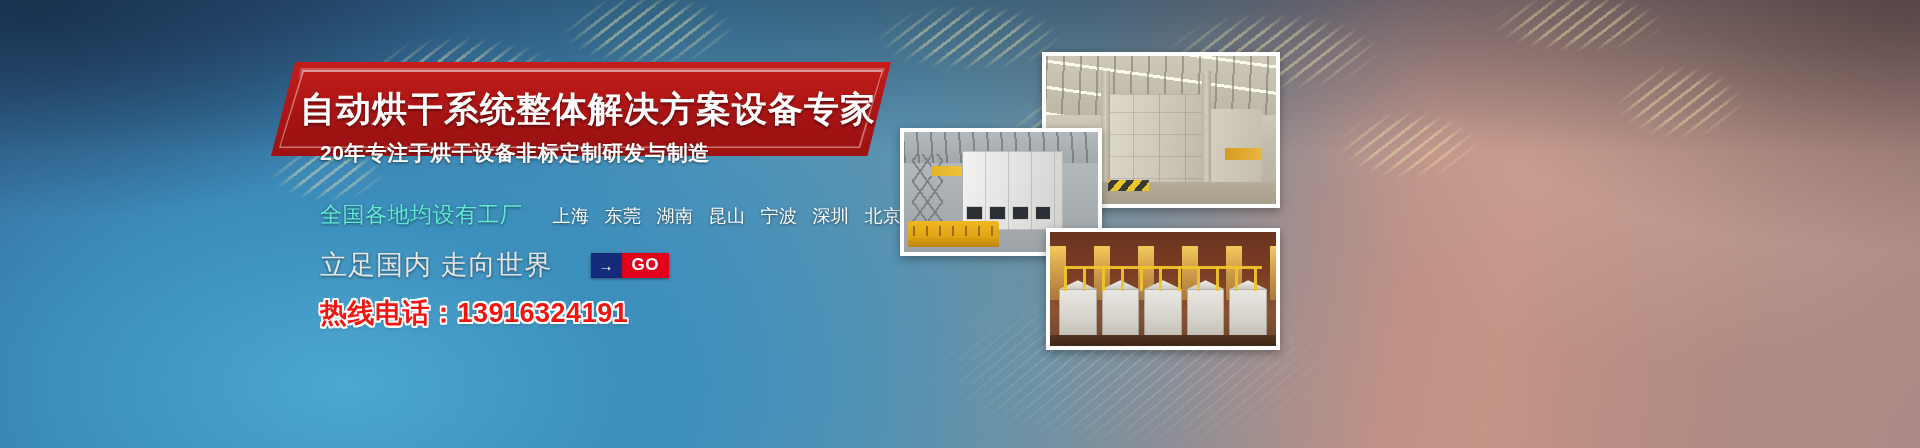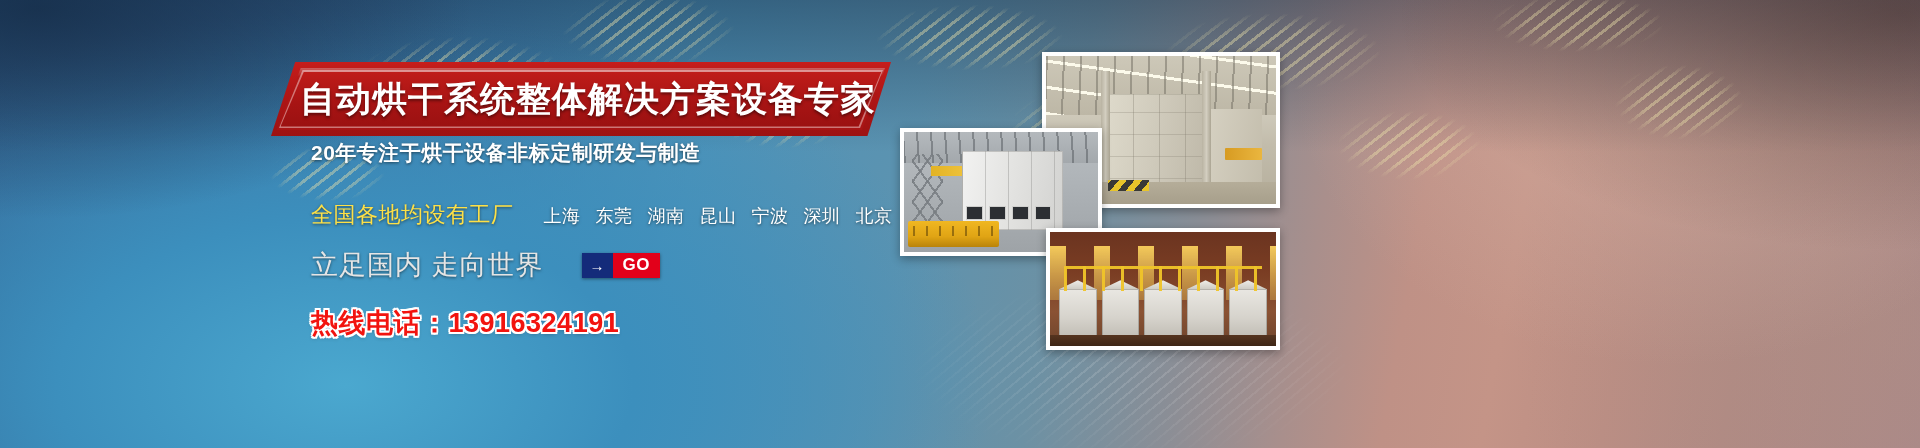--- a/index.html
+++ b/index.html
@@ -86,21 +86,21 @@
     position:absolute; left:42%; bottom:-10%; width:34%; height:46%;
     background:repeating-linear-gradient(-40deg,
       rgba(255,255,255,.13) 0px, rgba(255,255,255,.13) 2px,
       rgba(255,255,255,0) 2px, rgba(255,255,255,0) 9px);
     -webkit-mask-image:radial-gradient(ellipse 300px 120px at 50% 40%, #000 20%, transparent 75%);
     mask-image:radial-gradient(ellipse 300px 120px at 50% 40%, #000 20%, transparent 75%);
   }
 
   
   .ribbon-wrap {
-    position:absolute; left:271px; top:62px; width:620px; height:74px;
+    position:absolute; left:271px; top:62px; width:620px; height:94px;
   }
   .ribbon {
     position:absolute; inset:0;
     background:linear-gradient(180deg,#c61d1b 0%,#b01616 42%,#9d1212 100%);
     clip-path:polygon(3.9% 0%, 100% 0%, 96.2% 100%, 0% 100%);
     box-shadow:0 2px 5px rgba(0,0,0,.28);
   }
   .ribbon-inner {
     position:absolute; left:6px; top:6px; right:6px; bottom:6px;
     clip-path:polygon(3.9% 0%, 100% 0%, 96.2% 100%, 0% 100%);
@@ -122,34 +122,34 @@
   .ribbon-title {
     position:absolute; inset:0;
     display:flex; align-items:center; justify-content:center;
     padding-left:14px;
     font-size:35px; font-weight:700; color:#ffffff;
     letter-spacing:1px; white-space:nowrap;
     text-shadow:0 2px 3px rgba(0,0,0,.45);
   }
 
   
-  .copy { position:absolute; left:311px; top:135px; width:740px; }
+  .copy { position:absolute; left:320px; top:135px; width:740px; }
 
   .line-sub {
     font-size:21px; font-weight:700; color:#ffffff;
     letter-spacing:.5px; margin-top:4px;
     text-shadow:0 1px 3px rgba(0,0,0,.55);
   }
 
   .line-cities {
     display:flex; align-items:baseline; margin-top:18px;
     text-shadow:0 1px 3px rgba(0,0,0,.55);
   }
   .cities-head {
-    font-size:22px; font-weight:400; color:#fde047; letter-spacing:.5px;
+    font-size:22px; font-weight:400; color:#5eead4; letter-spacing:.5px;
   }
   .cities-list { display:flex; gap:15px; margin-left:30px;margin-top:19px; }
   .city { font-size:18px; font-weight:400; color:#ffffff; letter-spacing:.5px; }
 
   .line-slogan {
     display:flex; align-items:center; margin-top:17px;
   }
   .slogan-text {
     font-size:27px; font-weight:400; color:#e5e5e5; letter-spacing:1px;
     text-shadow:0 1px 3px rgba(0,0,0,.55);
@@ -163,21 +163,21 @@
     display:flex; align-items:center; justify-content:center;
     font-size:15px; line-height:1;
   }
   .go-label {
     background:#e2001a; color:#fff; padding:0 10px;
     display:flex; align-items:center; justify-content:center;
     font-size:17px; font-weight:700; letter-spacing:.5px;
   }
 
   .line-hotline {
-    margin-top:22px;
+    margin-top:12px;
     font-size:27px; font-weight:700; color:#f2140f; letter-spacing:.5px;
     white-space:nowrap;
     text-shadow:
       -1.6px -1.6px 0 #fff, 1.6px -1.6px 0 #fff,
       -1.6px  1.6px 0 #fff, 1.6px  1.6px 0 #fff,
        0 -1.8px 0 #fff, 0 1.8px 0 #fff,
       -1.8px 0 0 #fff, 1.8px 0 0 #fff,
        0 2px 4px rgba(0,0,0,.30);
   }
 

